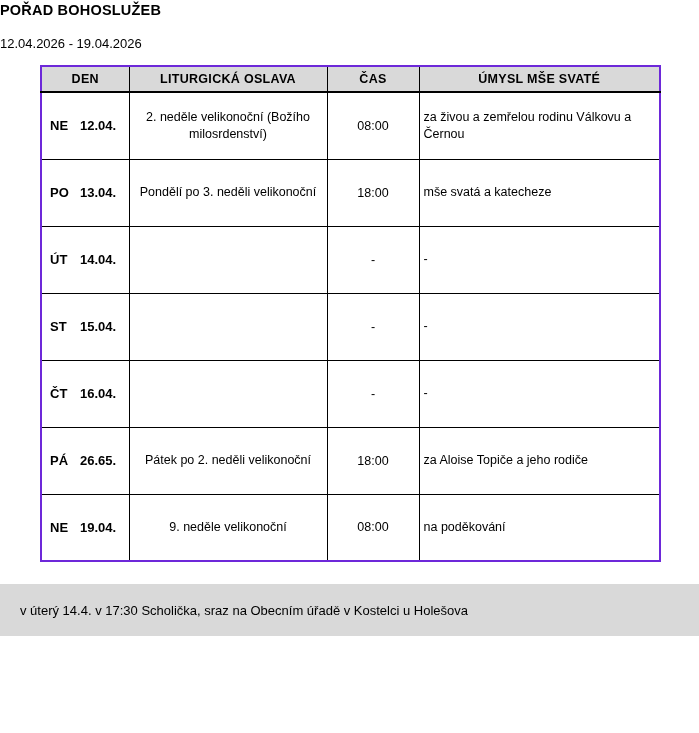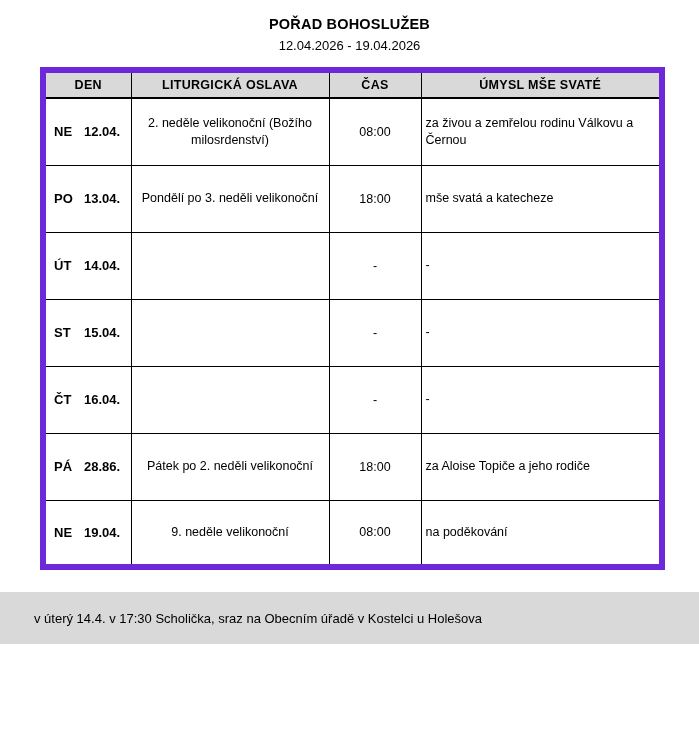--- a/index.html
+++ b/index.html
@@ -14,49 +14,48 @@
     color: #000000;
     overflow: hidden;
   }
   .page {
     position: relative;
     width: 699px;
     height: 733px;
     box-sizing: border-box;
   }
   .header {
-    text-align: center;
-    padding-top: 14px;
+    text-align: left;
   }
   .header .line1 {
     font-size: 14.5px;
     font-weight: bold;
     letter-spacing: 0.2px;
     line-height: 1.45;
   }
   .header .line2 {
     font-size: 14.5px;
     font-weight: bold;
     letter-spacing: 0.2px;
     line-height: 1.45;
   }
   .header .line3 {
     font-size: 13px;
     font-weight: normal;
     line-height: 1.6;
-    margin-top: 1px;
+    margin-top: 13px;
   }
   .table-wrap {
     margin: 10px 40px 0 40px;
   }
   table.schedule {
     border-collapse: collapse;
     width: 619px;
     table-layout: fixed;
-    border: 6px solid #6d28d9;
+    border: 2px solid #6d28d9;
   }
   table.schedule th,
   table.schedule td {
     border: 1px solid #000;
     vertical-align: middle;
   }
   table.schedule thead th {
     background: #d9d9d9;
     font-size: 12.5px;
     font-weight: bold;
@@ -108,21 +107,21 @@
 
   .footer {
     margin: 22px 0 0 0;
     background: #d9d9d9;
     height: 52px;
     display: flex;
     align-items: center;
   }
   .footer .note {
     font-size: 13px;
-    padding-left: 34px;
+    padding-left: 20px;
   }
 </style>
 </head>
 <body>
 
 <div class="page">
 
   <div class="header">
     <div class="line1">POŘAD BOHOSLUŽEB</div>
     <div class="line3">12.04.2026 - 19.04.2026</div>
@@ -180,21 +179,21 @@
         <tr>
           <td class="day">
             <span class="dcode">ČT</span><span class="ddate">16.04.</span>
           </td>
           <td class="lit"></td>
           <td class="cas">-</td>
           <td class="umysl">-</td>
         </tr>
         <tr>
           <td class="day">
-            <span class="dcode">PÁ</span><span class="ddate">28.86.</span>
+            <span class="dcode">PÁ</span><span class="ddate">26.65.</span>
           </td>
           <td class="lit">Pátek po 2. neděli velikonoční</td>
           <td class="cas">18:00</td>
           <td class="umysl">za Aloise Topiče a jeho rodiče</td>
         </tr>
         <tr>
           <td class="day">
             <span class="dcode">NE</span><span class="ddate">19.04.</span>
           </td>
           <td class="lit">9. neděle velikonoční</td>

